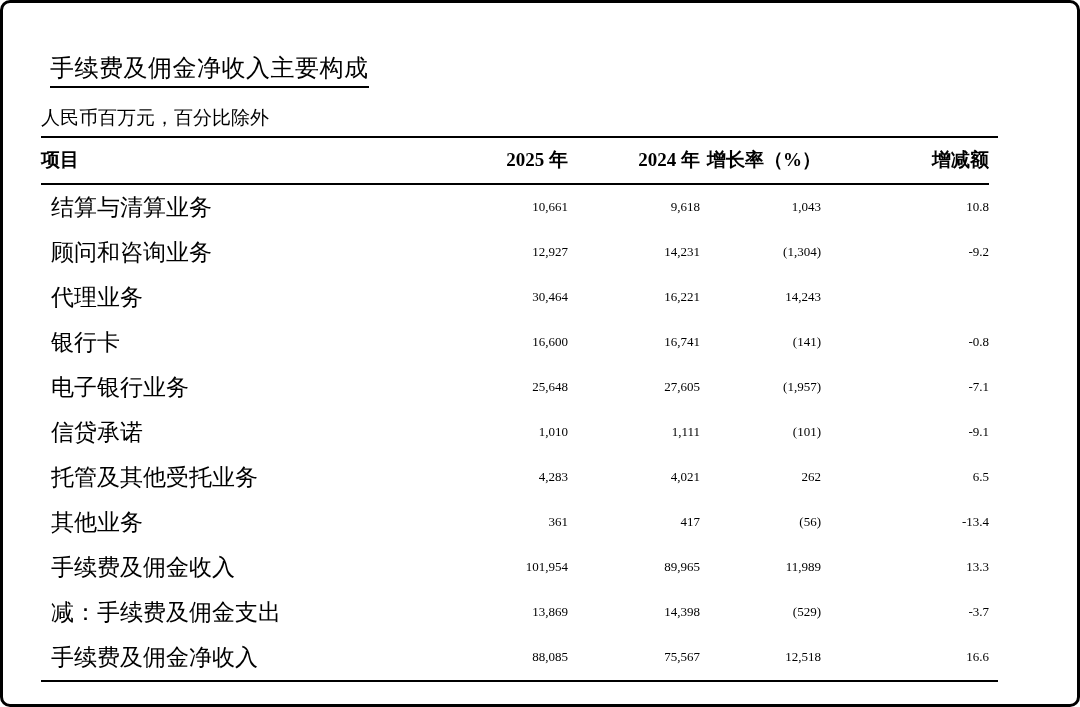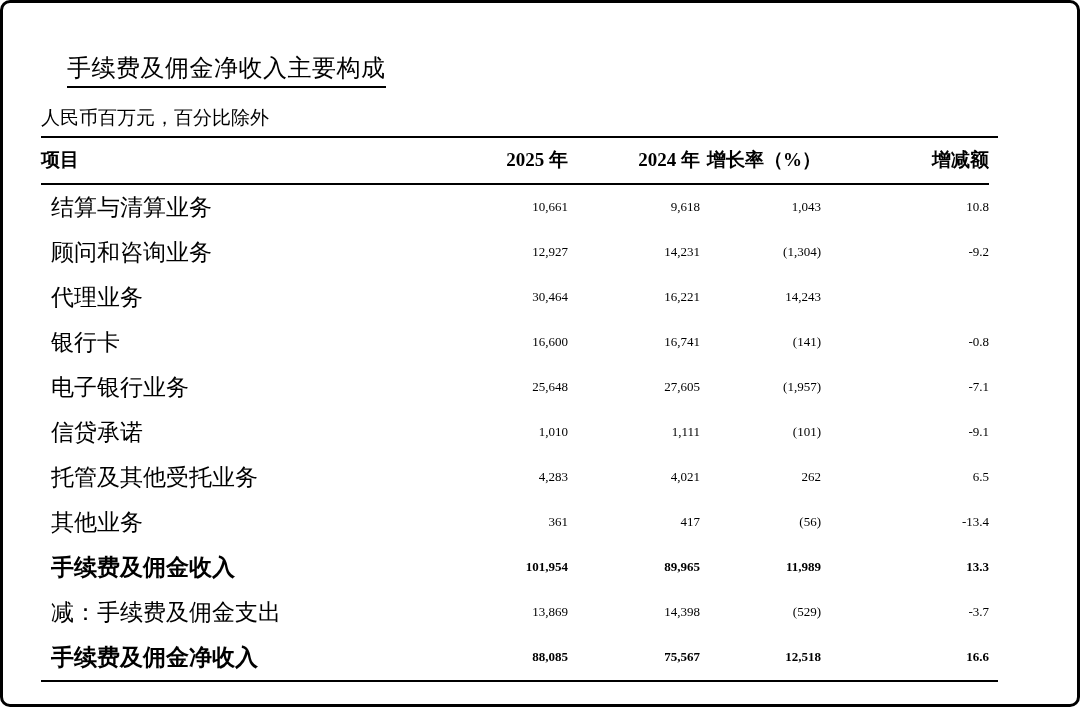--- a/index.html
+++ b/index.html
@@ -16,21 +16,21 @@
     border: 3px solid #000000;
     border-radius: 10px;
     background: #ffffff;
     overflow: hidden;
   }
   .page-inner {
     padding-top: 52px;
   }
   .doc-title {
     display: inline-block;
-    margin-left: 64px;
+    margin-left: 47px;
     font-size: 24px;
     font-weight: 400;
     letter-spacing: 0.5px;
     line-height: 1.15;
     border-bottom: 2px solid #000000;
     padding-bottom: 3px;
     white-space: nowrap;
   }
   .unit-note {
     box-sizing: border-box;
@@ -76,21 +76,21 @@
   }
   .thead .label-cell {
     text-align: left;
     padding-left: 0;
     font-size: 19px;
   }
   .thead .num-cell {
     font-size: 19px;
   }
   .total {
-    font-weight: 700;
+    font-weight: 400;
   }
 </style>
 </head>
 <body>
 
 <div class="page-frame">
   <div class="page-inner">
 
     <div class="doc-title">手续费及佣金净收入主要构成</div>
 

